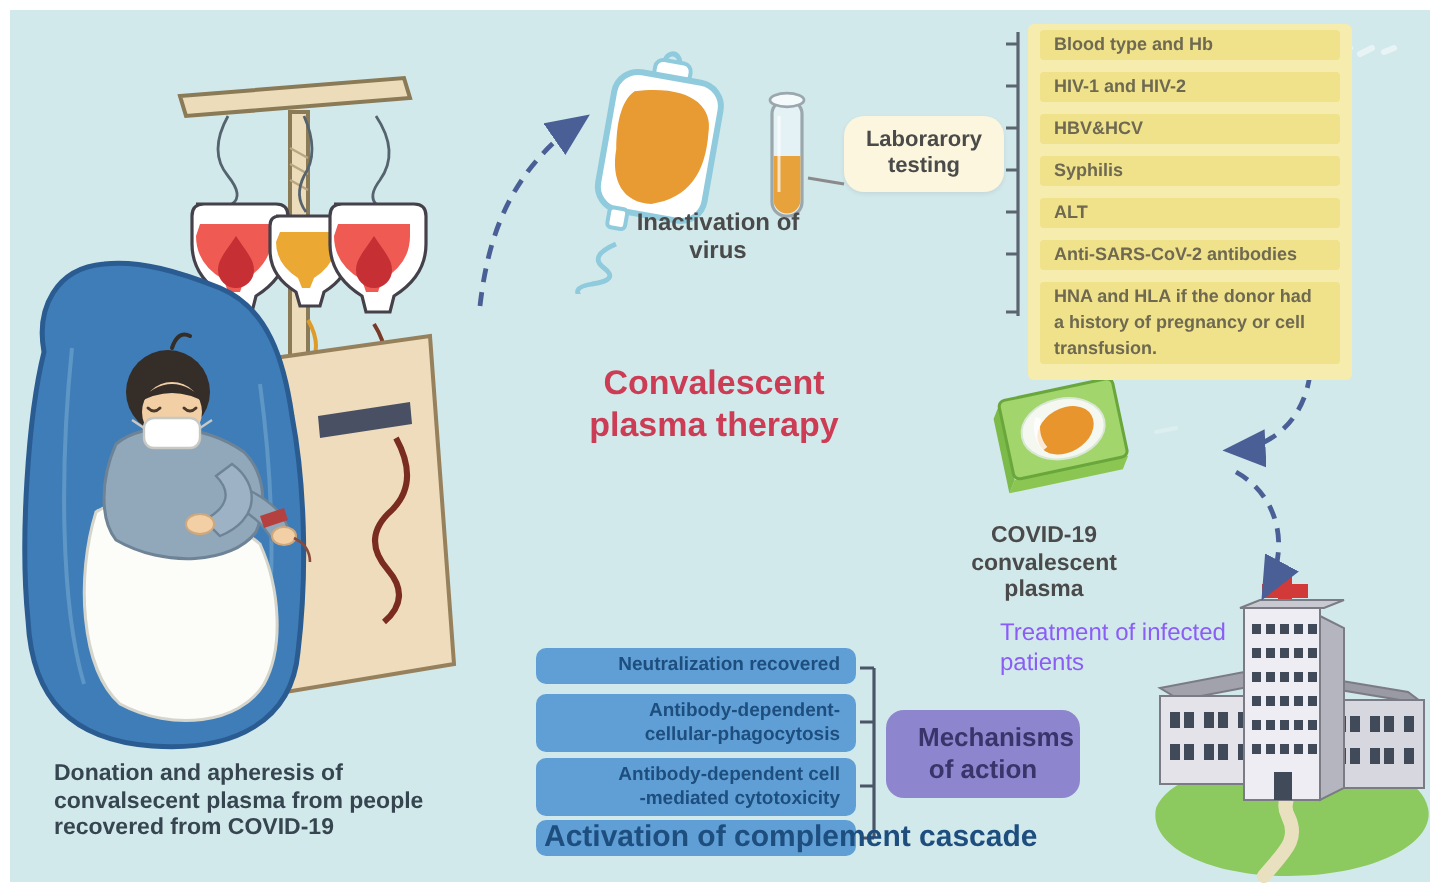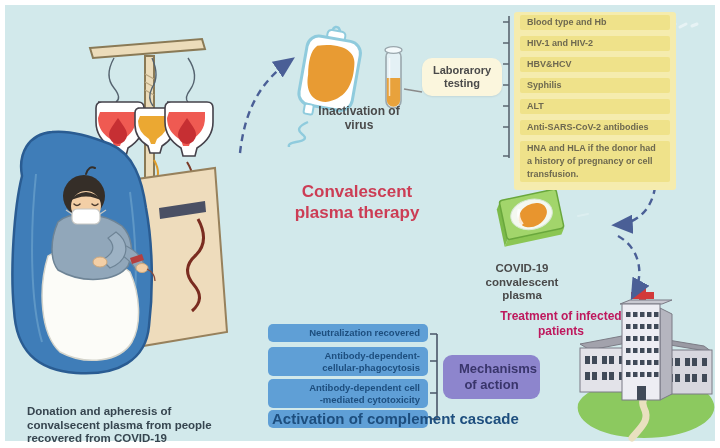--- a/index.html
+++ b/index.html
@@ -17,24 +17,24 @@
              display:flex;align-items:center;justify-content:center;text-align:center;
              font-weight:bold;font-size:11px;line-height:13px;color:#4a4a4a;
              box-shadow:0 1px 2px rgba(0,0,0,.08);}
   .lab-panel{left:514px;top:12px;width:162px;height:178px;background:#f5ecae;border-radius:3px;
              padding:3px 6px;box-sizing:border-box;}
   .lab-row{background:#efe28a;border-radius:2px;padding:1px 7px;margin-bottom:6px;
            font-weight:bold;font-size:9px;line-height:13px;color:#6e6950;}
   .lab-row:last-child{margin-bottom:0;}
   .covid-label{left:470px;top:262px;width:104px;text-align:center;
                font-weight:bold;font-size:11.5px;line-height:13.5px;color:#4a4a4a;}
-  .treatment-label{left:500px;top:309px;width:122px;text-align:center;
-                   font-weight:bold;font-size:12px;line-height:15px;color:#be185d;}
+  .treatment-label{left:500px;top:309px;width:122px;
+                   font-weight:normal;font-size:12px;line-height:15px;color:#8b5cf6;}
   .caption{left:27px;top:381px;width:208px;text-align:left;
-           font-weight:bold;font-size:11.5px;line-height:13.5px;color:#36454f;margin-top:24px;}
+           font-weight:bold;font-size:11.5px;line-height:13.5px;color:#36454f;}
   .mech{left:268px;width:160px;background:#5f9fd6;border-radius:5px;color:#1d4e7e;
         font-weight:bold;font-size:9.5px;line-height:11.5px;text-align:right;
         padding:3px 8px;box-sizing:border-box;}
   .mech span{display:block;}
   .mech-1{top:324px;}
   .mech-2{top:347px;}
   .mech-3{top:379px;}
   .mech-4{top:410px;text-align:center;font-size:15px;white-space:nowrap;padding:3px 4px;}
   .purple-box{left:443px;top:355px;width:97px;background:#8d85cd;border-radius:9px;
               color:#39356b;font-weight:bold;font-size:13px;line-height:16px;text-align:center;

